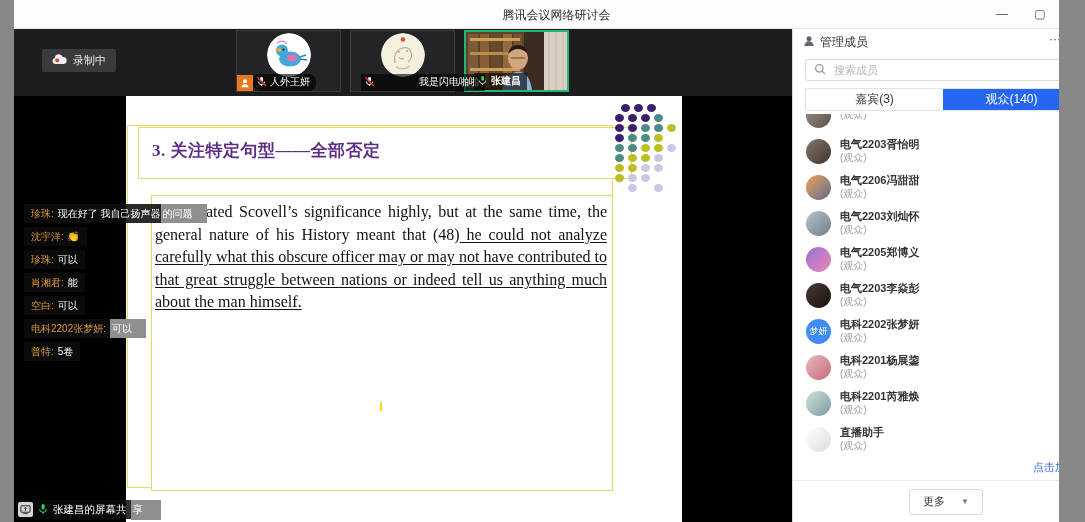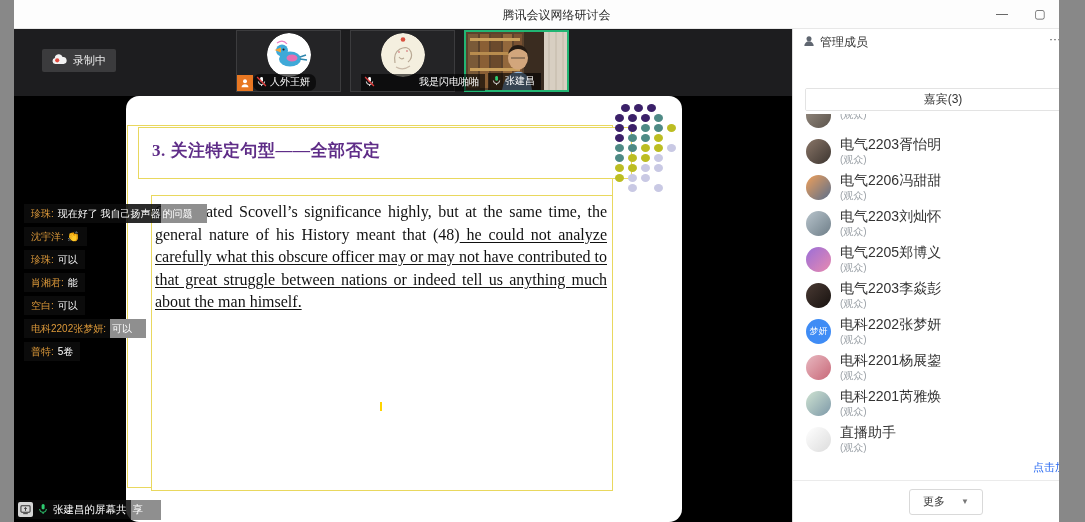--- a/index.html
+++ b/index.html
@@ -18,21 +18,21 @@
   .tiles{position:absolute;left:222px;top:2px;display:flex;gap:9px;}
   .tile{position:relative;width:105px;height:62px;background:#242426;border:1px solid #3c3c3e;box-sizing:border-box;}
   .tile.active{border:2px solid #22b573;}
   .tile-avatar{position:absolute;left:50%;top:24px;transform:translate(-50%,-50%);width:44px;height:44px;border-radius:50%;overflow:hidden;}
   .tile-video{position:absolute;inset:0;}
   .tile-label{position:absolute;bottom:0;display:flex;align-items:center;gap:3px;background:rgba(0,0,0,0.62);
               padding:1px 6px 2px 3px;font-size:10px;color:#fff;white-space:nowrap;z-index:2;}
   .host-badge{position:absolute;left:0;bottom:0;width:16px;height:16px;background:#e87722;z-index:3;
               display:flex;align-items:center;justify-content:center;}
   .share-area{position:absolute;top:68px;left:0;width:778px;height:426px;background:#000;}
-  .slide{position:absolute;left:112px;top:0;width:556px;height:426px;background:#fff;border-radius:13px;}
+  .slide{position:absolute;left:112px;top:0;width:556px;height:426px;background:#fff;}
   .outer-frame{position:absolute;left:1px;top:29px;width:484px;height:361px;border:1px solid #e9d85e;}
   .slide-title-box{position:absolute;left:12px;top:31px;width:492px;height:50px;border:1px solid #e9d85e;background:#fff;}
   .slide-title{position:absolute;left:13px;top:11px;font-family:"Liberation Serif",serif;font-weight:700;
                font-size:17px;letter-spacing:0.5px;color:#5f2d88;}
   .slide-body-box{position:absolute;left:25px;top:99px;width:460px;height:294px;border:1px solid #e9d85e;background:#fff;}
   .slide-body{position:absolute;left:3px;top:5px;width:452px;font-family:"Liberation Serif",serif;
               font-size:16px;line-height:22.5px;color:#111;text-align:justify;}
   .u{text-decoration:underline;text-underline-offset:2px;}
   .pointer-mark{position:absolute;left:254px;top:306px;width:2px;height:9px;background:#ffd400;}
   .dots{position:absolute;left:489px;top:8px;}
@@ -63,21 +63,21 @@
   .search input::placeholder{color:#b5b5b5;}
   .tabs{position:absolute;left:12px;right:18px;top:60px;height:21px;display:flex;border:1px solid #e3e3e3;border-radius:2px;overflow:hidden;}
   .tab{flex:1;display:flex;align-items:center;justify-content:center;font-size:12px;color:#333;background:#fff;cursor:default;}
   .tab.active{background:#2567f1;color:#fff;}
   .member-list{position:absolute;left:13px;right:12px;top:86px;height:352px;overflow:hidden;}
   .member{height:36px;display:flex;align-items:center;gap:9px;}
   .member.partial{margin-top:-17px;}
   .avatar{width:25px;height:25px;border-radius:50%;flex:none;display:flex;align-items:center;justify-content:center;overflow:hidden;}
   .avatar-text{color:#fff;font-size:9px;line-height:1;}
   .member-col{display:flex;flex-direction:column;line-height:1.25;}
-  .member-name{font-size:14px;color:#333;}
+  .member-name{font-size:11px;color:#333;font-weight:bold;}
   .member-name:empty{display:none;}
   .member-role{font-size:10px;color:#9aa0a6;}
   .load-more{position:absolute;left:0;right:0;top:432px;text-align:right;font-size:11px;color:#2567f1;cursor:pointer;padding-left:16px;}
   .panel-footer{position:absolute;left:0;right:0;top:452px;bottom:0;border-top:1px solid #ebebeb;
                 display:flex;align-items:center;justify-content:center;background:#fff;}
   .more-btn{height:24px;padding:0 13px;border:1px solid #d9d9d9;border-radius:3px;background:#fff;
             font-size:11px;color:#333;display:flex;align-items:center;gap:16px;cursor:default;}
   .caret{font-size:8px;color:#777;}
   .panel-scroll{position:absolute;right:1px;top:1px;width:10px;height:492px;}
   .panel-thumb{position:absolute;top:3px;left:0;width:9px;height:15px;background:#f4f4f4;border:1px solid #c9c9c9;
@@ -185,21 +185,21 @@
                 <rect x="78" y="0" width="23" height="58" fill="#d8cfc2"></rect>
                 <line x1="83" y1="0" x2="83" y2="58" stroke="#c2b8a8"></line>
                 <line x1="90" y1="0" x2="90" y2="58" stroke="#c2b8a8"></line>
                 <line x1="97" y1="0" x2="97" y2="58" stroke="#c2b8a8"></line>
                 <path d="M36 58 q3 -16 14 -18 q13 -2 16 18z" fill="#8fb4d8"></path>
                 <ellipse cx="52" cy="26" rx="10" ry="11.5" fill="#d2a67c"></ellipse>
                 <path d="M42 22 q2 -9 10 -9 q8 0 10 9 q-5 -5 -10 -5 q-5 0 -10 5z" fill="#241a12"></path>
                 <line x1="45" y1="26" x2="59" y2="26" stroke="#5a4a3a" stroke-width="1"></line>
               </svg>
           </span>
-          <div class="tile-label" style="left:22px;">
+          <div class="tile-label" style="left:8px;font-weight:bold;">
             <span>
               <svg width="11" height="11" viewBox="0 0 12 12">
                   <rect x="4.6" y="1" width="3" height="5.4" rx="1.5" fill="#2ecc71"></rect>
                   <path d="M2.6 6 a3.4 3.4 0 0 0 6.8 0" stroke="#e8e8e8" fill="none" stroke-width="1"></path>
                   <line x1="6.1" y1="9.4" x2="6.1" y2="11" stroke="#e8e8e8" stroke-width="1"></line>
                 </svg>
             </span>
             <span>张建昌</span>
           </div>
         </div>
@@ -336,23 +336,33 @@
             </svg>
         </span>
         <span>管理成员</span>
       </div>
       <div class="panel-actions">
         <span class="panel-action">···</span>
         <span class="panel-action">✕</span>
       </div>
     </div>
 
+    <div class="search">
+      <span>
+        <svg width="12" height="12" viewBox="0 0 12 12">
+            <circle cx="5.3" cy="5.3" r="3.7" fill="none" stroke="#9aa0a6" stroke-width="1.3"></circle>
+            <line x1="8.2" y1="8.2" x2="11" y2="11" stroke="#9aa0a6" stroke-width="1.3"></line>
+          </svg>
+      </span>
+      <input type="text" placeholder="搜索成员" style="">
+    </div>
 
     <div class="tabs">
       <div class="tab">嘉宾(3)</div>
+      <div class="tab active">观众(140)</div>
     </div>
 
     <div class="member-list">
   <div class="member partial">
     <span class="avatar" style="background: linear-gradient(135deg, rgb(154, 143, 132), rgb(92, 84, 76));">
             <span class="avatar-text"></span>
           </span>
     <span class="member-col">
 
       <span class="member-role">(观众)</span>

